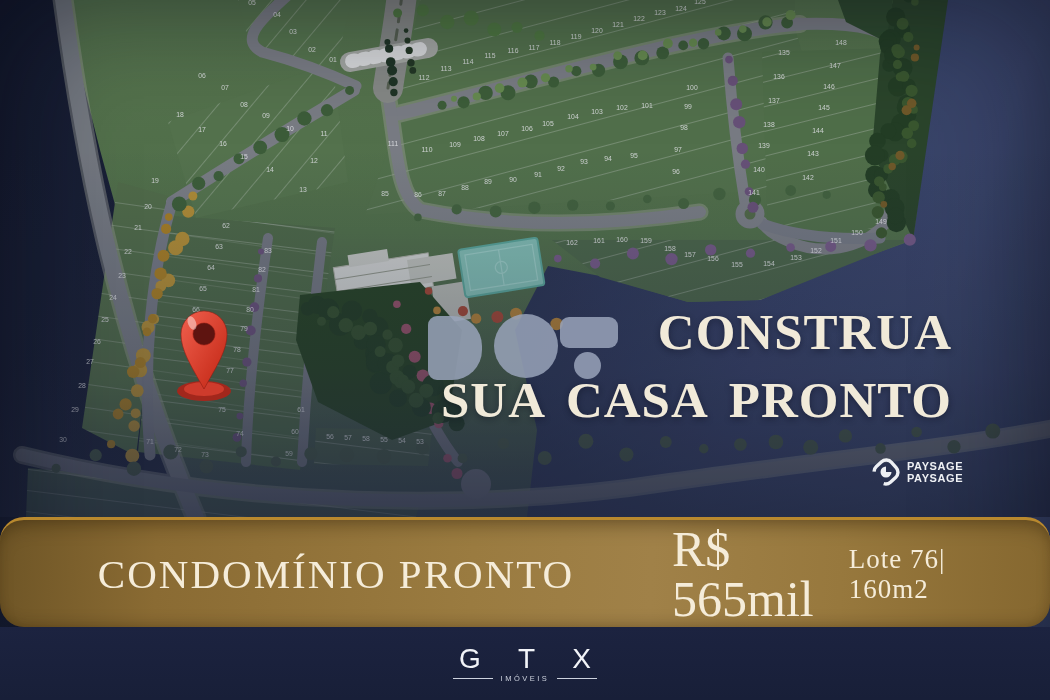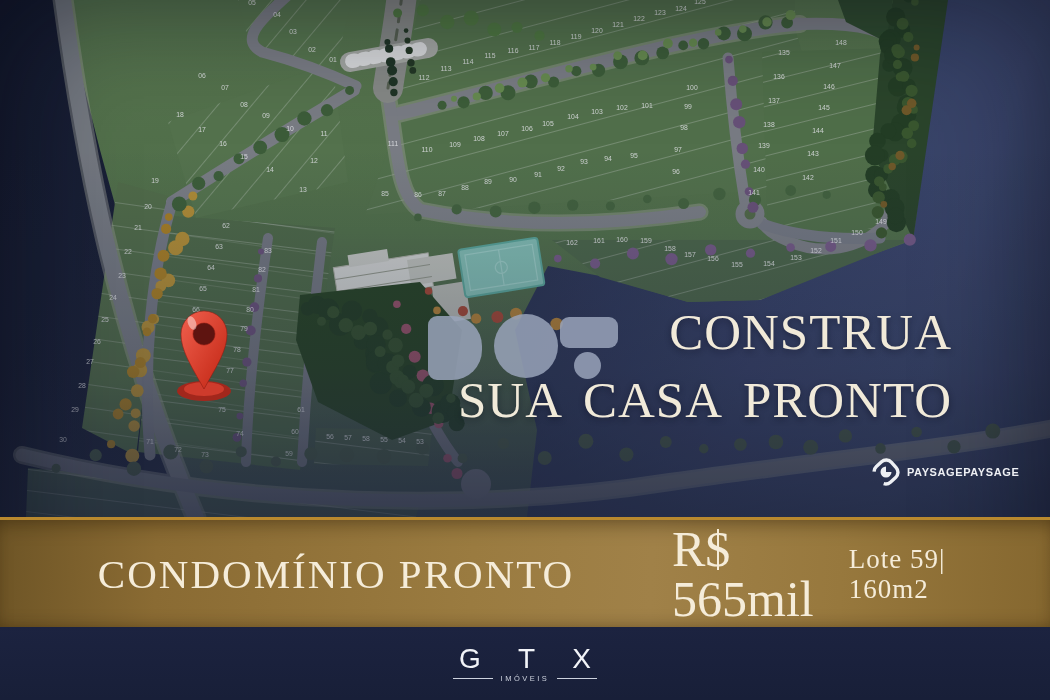--- a/index.html
+++ b/index.html
@@ -14,33 +14,33 @@
   .watermark{position:absolute;left:0;top:0;z-index:5;}
   .wm{position:absolute;background:rgba(153,163,186,.85);}
   .wm-d{left:428px;top:316px;width:54px;height:64px;border-radius:9px 30px 30px 9px;}
   .wm-o{left:494px;top:314px;width:64px;height:64px;border-radius:50%;}
   .wm-t{left:560px;top:317px;width:58px;height:31px;border-radius:9px;}
   .wm-td{left:574px;top:352px;width:27px;height:27px;border-radius:50%;}
   
   .headline{position:absolute;right:98px;top:298px;text-align:right;z-index:6;
     font-family:"Liberation Serif",serif;color:#f1ead9;letter-spacing:1px;
     text-shadow:0 2px 6px rgba(10,14,28,.45);}
-  .headline .l1,.headline .l2{font-size:51px;line-height:68px;font-weight:400;}
+  .headline .l1,.headline .l2{font-size:51px;line-height:68px;font-weight:700;}
   .headline .l2{word-spacing:9px;}
   
   .terrara{position:absolute;left:712px;top:444px;z-index:6;}
   
   .paysage{position:absolute;left:872px;top:458px;z-index:6;display:flex;align-items:center;gap:7px;color:#eef0f4;}
-  .paysage .txt{display:flex;flex-direction:row;line-height:12px;}
+  .paysage .txt{display:flex;flex-direction:column;line-height:12px;}
   .paysage .txt span{font-size:11px;font-weight:bold;letter-spacing:.6px;}
   
   .banner{position:absolute;left:0;top:517px;width:1050px;height:110px;z-index:7;
     background:linear-gradient(93deg,#6e5526 0%,#8a6b33 15%,#9a7b40 45%,#a08148 62%,#97783d 80%,#85672f 100%);
     border-top:3px solid #b9892e;box-sizing:border-box;
-    box-shadow:inset 0 12px 20px -10px rgba(40,25,5,.55), inset 0 -10px 16px -10px rgba(40,25,5,.4);}
+    box-shadow:inset 0 12px 20px -10px rgba(40,25,5,.55), inset 0 -10px 16px -10px rgba(40,25,5,.4);border-radius:24px;}
   .banner-status{position:absolute;left:0;top:0;width:672px;height:107px;display:flex;align-items:center;justify-content:center;
     font-family:"Liberation Serif",serif;font-size:41px;letter-spacing:2px;color:#f5ecd9;font-weight:400;}
   .banner-right{position:absolute;left:672px;top:0;width:330px;height:107px;display:flex;flex-direction:row;align-items:center;justify-content:center;
     font-family:"Liberation Serif",serif;color:#f5ecd9;}
   .banner-price{font-size:50px;line-height:50px;font-weight:400;}
   .banner-lot{font-size:27px;line-height:30px;font-weight:400;letter-spacing:1px;}
   
   .footer{position:absolute;left:0;top:627px;width:1050px;height:73px;z-index:7;
     background:linear-gradient(#1c2340,#181f38);display:flex;flex-direction:column;align-items:center;justify-content:center;}
   .gtx{color:#f2f4f8;font-size:28px;letter-spacing:15px;text-indent:15px;line-height:30px;font-weight:400;}
@@ -635,21 +635,21 @@
     <div class="txt">
       <span>PAYSAGE</span>
       <span>PAYSAGE</span>
     </div>
   </div>
 
   <div class="banner">
     <div class="banner-status">CONDOMÍNIO PRONTO</div>
     <div class="banner-right">
       <div class="banner-price">R$ 565mil</div>
-      <div class="banner-lot">Lote 59| 160m2</div>
+      <div class="banner-lot">Lote 76| 160m2</div>
     </div>
   </div>
 
   <div class="footer">
     <div class="gtx">G T X</div>
     <div class="gtx-sub">
       <span>IMÓVEIS</span>
     </div>
   </div>
 

